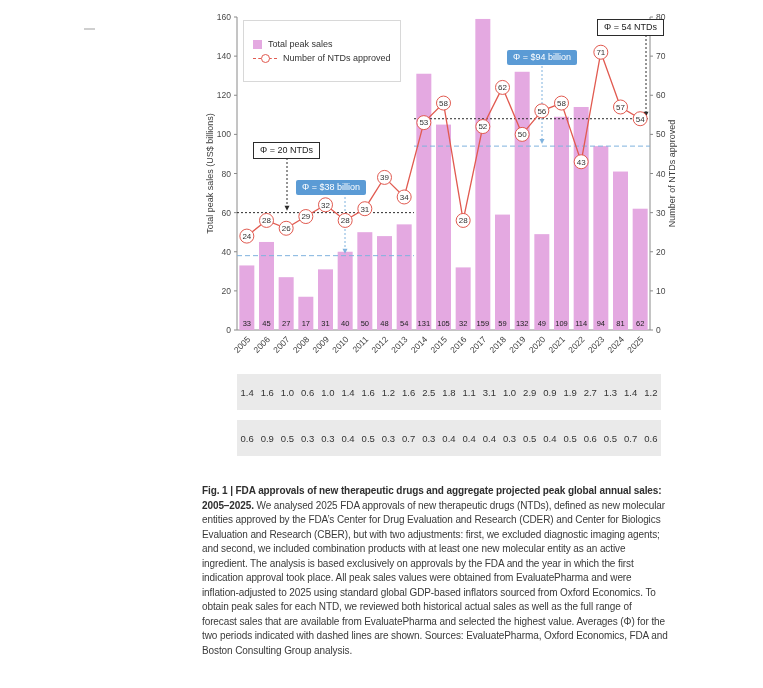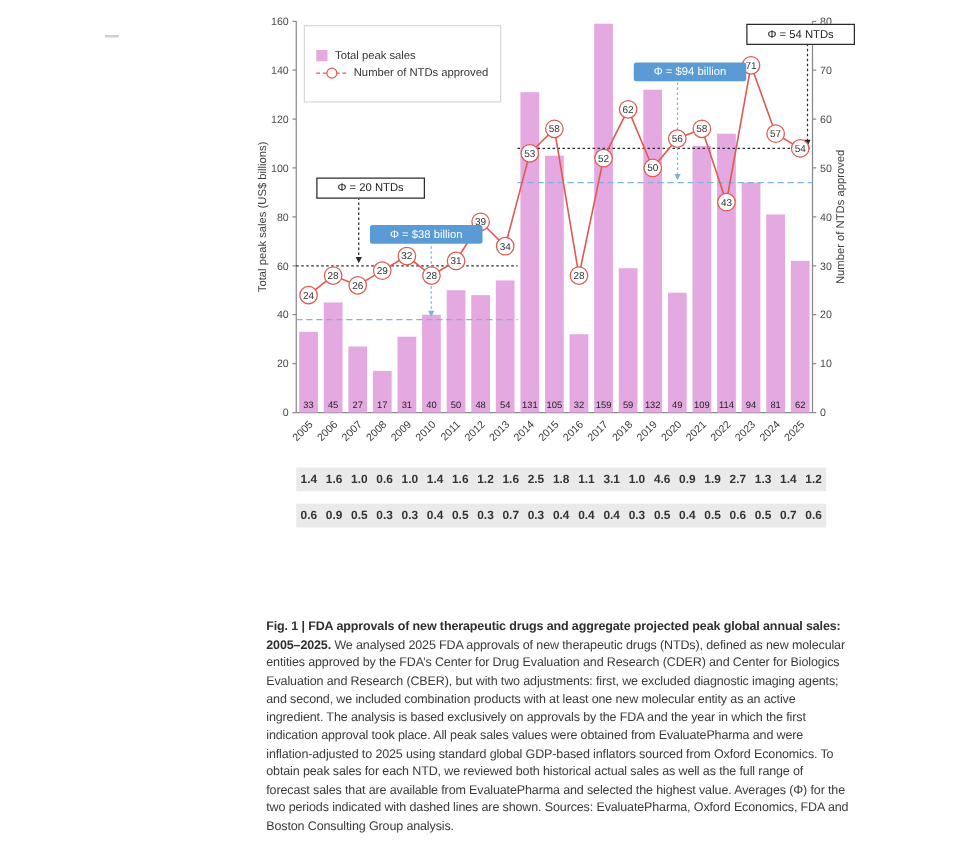--- a/index.html
+++ b/index.html
@@ -9,29 +9,29 @@
   .chart-wrap svg{position:absolute;left:0;top:0;}
   svg text{font-family:"Liberation Sans",sans-serif;}
   .legend{position:absolute;left:38px;top:12px;border:1px solid #d8d8d8;background:#fff;
           padding:18px 9px;display:flex;flex-direction:column;gap:4px;}
   .legend-row{display:flex;align-items:center;gap:6px;font-size:9px;color:#333;white-space:nowrap;}
   .swatch-bar{width:9px;height:9px;background:var(--bar-color);display:inline-block;}
   .lswatch{position:relative;width:24px;height:9px;display:inline-block;}
   .ldash{position:absolute;left:0;right:0;top:4px;border-top:1px dashed var(--line-color);}
   .lcirc{position:absolute;left:8px;top:0;width:7px;height:7px;border:1px solid var(--line-color);
          border-radius:50%;background:#fff;}
-  .ann{position:absolute;font-size:9px;line-height:1;padding:3px 16px;white-space:nowrap;}
+  .ann{position:absolute;font-size:9px;line-height:1;padding:3px 6px;white-space:nowrap;}
   .ann-black{border:1px solid #2b2b2b;background:#fff;color:#222;}
   .ann-blue{background:var(--accent-blue);color:#fff;border-radius:2px;}
   .tables{position:absolute;left:237px;top:374px;width:424px;color:#333;}
   .trow-head{display:flex;justify-content:space-between;font-size:10px;margin:0 0 4px;}
-  .strip{display:flex;background:var(--strip);height:19px;align-items:center;margin-bottom:10px;font-weight:bold;}
+  .strip{display:flex;background:var(--strip);height:36px;align-items:center;margin-bottom:10px;}
   .strip .cell{flex:1;text-align:center;font-size:9.5px;color:#333;}
   .caption{position:absolute;left:200px;top:482px;width:466px;font-size:10px;line-height:14.5px;
-           color:#3a3a3a;margin:13px;letter-spacing:-0.1px;}
+           color:#3a3a3a;margin:2px;letter-spacing:-0.1px;}
   .caption strong{color:#2e2e2e;}
 </style>
 </head>
 <body>
 
 <div class="page">
 
   <div class="page-dash"></div>
 
   <div class="chart-wrap">
@@ -226,21 +226,21 @@
         <span class="cell">1.0</span>
         <span class="cell">1.4</span>
         <span class="cell">1.6</span>
         <span class="cell">1.2</span>
         <span class="cell">1.6</span>
         <span class="cell">2.5</span>
         <span class="cell">1.8</span>
         <span class="cell">1.1</span>
         <span class="cell">3.1</span>
         <span class="cell">1.0</span>
-        <span class="cell">4.6</span>
+        <span class="cell">2.9</span>
         <span class="cell">0.9</span>
         <span class="cell">1.9</span>
         <span class="cell">2.7</span>
         <span class="cell">1.3</span>
         <span class="cell">1.4</span>
         <span class="cell">1.2</span>
       </div>
     <div class="strip" id="med-strip">
         <span class="cell">0.6</span>
         <span class="cell">0.9</span>

